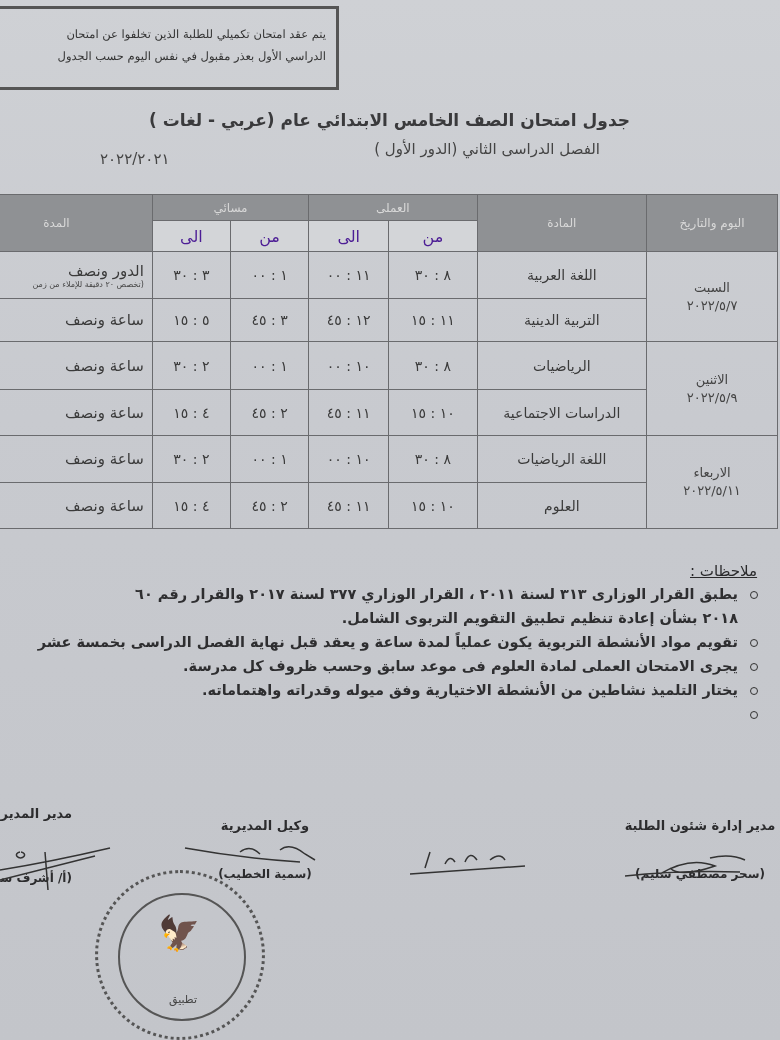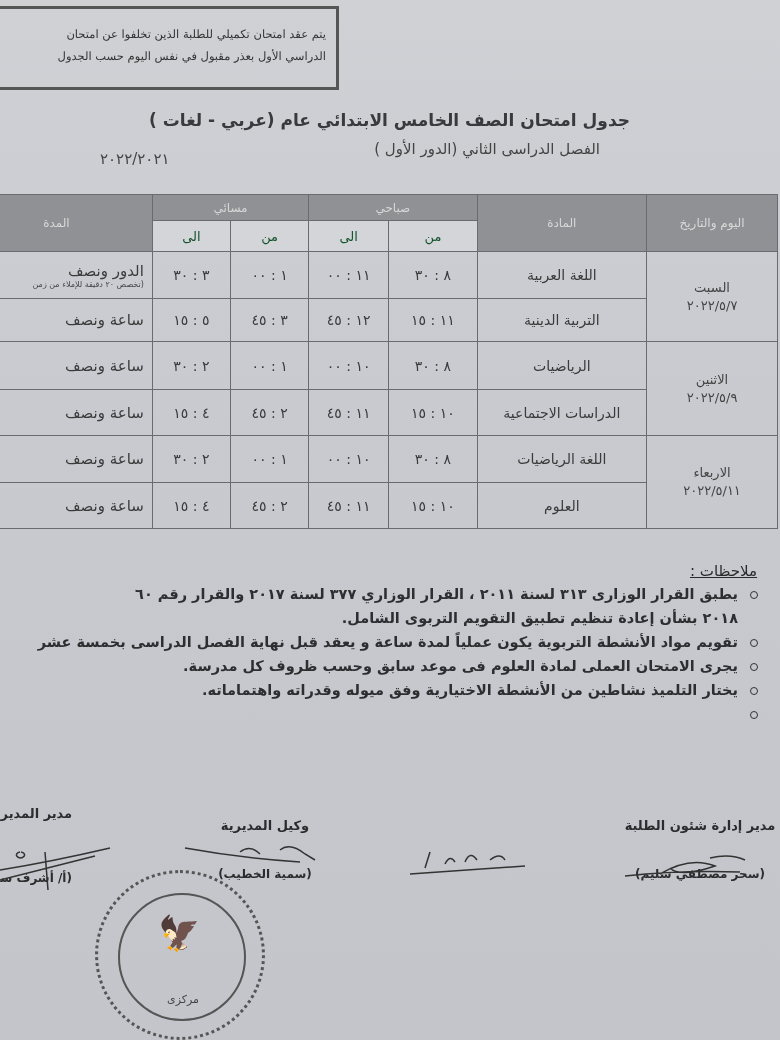--- a/index.html
+++ b/index.html
@@ -13,21 +13,21 @@
   .title{position:absolute;left:90px;top:110px;width:540px;text-align:right;direction:rtl;
          font-size:17px;font-weight:bold;color:#3a3a3c;letter-spacing:-0.3px;}
   .subtitle{position:absolute;left:120px;top:140px;width:480px;text-align:right;direction:rtl;
             font-size:15px;color:#444;}
   .subtitle2{position:absolute;left:120px;top:156px;width:430px;text-align:right;direction:rtl;
             font-size:15px;color:#444;}
   table.sched{position:absolute;left:-40px;top:194px;width:818px;border-collapse:collapse;direction:rtl;
               font-family:"DejaVu Sans",sans-serif;}
   table.sched td, table.sched th{border:1px solid #6a6b6e;text-align:center;font-weight:normal;padding:0;}
   .hdr{background:#8f9194;color:#d8d8d8;font-size:12px;}
-  .hdr-sub{background:#d3d5d8;color:#14532d;font-size:13px;height:30px;}
+  .hdr-sub{background:#d3d5d8;color:#4c1d95;font-size:16px;height:30px;}
   .rowc{height:43px;font-size:14px;color:#3a3a3a;}
   .day{font-size:13px;line-height:18px;color:#444;}
   .dur{text-align:right !important;padding-right:8px !important;font-size:15px;}
   .dur small{display:block;font-size:8px;color:#444;}
   .notes-h{position:absolute;left:690px;top:562px;font-size:15px;font-weight:normal;text-decoration:underline;direction:rtl;}
   ul.notes{position:absolute;right:20px;top:582px;width:800px;margin:0;padding:0;list-style:none;direction:rtl;
            font-size:14.5px;font-weight:bold;color:#2e2e30;line-height:24px;}
   ul.notes li{position:relative;padding-right:22px;white-space:nowrap;}
   ul.notes li.cont{padding-right:22px;}
   ul.notes li .bullet{position:absolute;right:2px;top:9px;width:6px;height:6px;border-radius:50%;border:1.5px solid #333;}
@@ -54,21 +54,21 @@
   <div class="subtitle">
     <span>الفصل الدراسى الثاني (الدور الأول )</span>
   </div>
   <div class="subtitle2" style="top:150px;left:100px;width:180px;text-align:left;">٢٠٢٢/٢٠٢١</div>
 
   <table class="sched">
     <tbody>
         <tr style="height:26px;">
       <th class="hdr" rowspan="2" style="width:128px;">اليوم والتاريخ</th>
       <th class="hdr" rowspan="2" style="width:166px;">المادة</th>
-      <th class="hdr" colspan="2">صباحي</th>
+      <th class="hdr" colspan="2">العملى</th>
       <th class="hdr" colspan="2">مسائي</th>
       <th class="hdr" rowspan="2" style="width:188px;">المدة</th>
     </tr>
     <tr>
       <th class="hdr-sub" style="width:86px;">من</th>
       <th class="hdr-sub" style="width:78px;">الى</th>
       <th class="hdr-sub" style="width:76px;">من</th>
       <th class="hdr-sub" style="width:76px;">الى</th>
     </tr>
 
@@ -172,16 +172,16 @@
   <svg class="scribble" style="left:180px;top:840px;" width="150" height="30">
     <path d="M5 8 Q60 18 120 22 M60 12 Q70 4 80 14 M100 10 Q110 2 125 14 L135 20" stroke="#333" stroke-width="1.5" fill="none"></path>
   </svg>
   <svg class="scribble" style="left:0px;top:840px;" width="115" height="50">
     <path d="M0 30 Q50 22 110 8 M0 40 L95 16 M45 12 L48 50 M20 12 a4 3 0 1 0 1 0" stroke="#333" stroke-width="1.5" fill="none"></path>
   </svg>
 
   <div class="stamp">
     <div class="inner"></div>
     <div class="eagle" style="left:60px;top:40px;">🦅</div>
-    <div class="txt" style="left:60px;top:120px;">مركزى</div>
+    <div class="txt" style="left:60px;top:120px;">تطبيق</div>
   </div>
 
 </div>
 
 </body></html>

